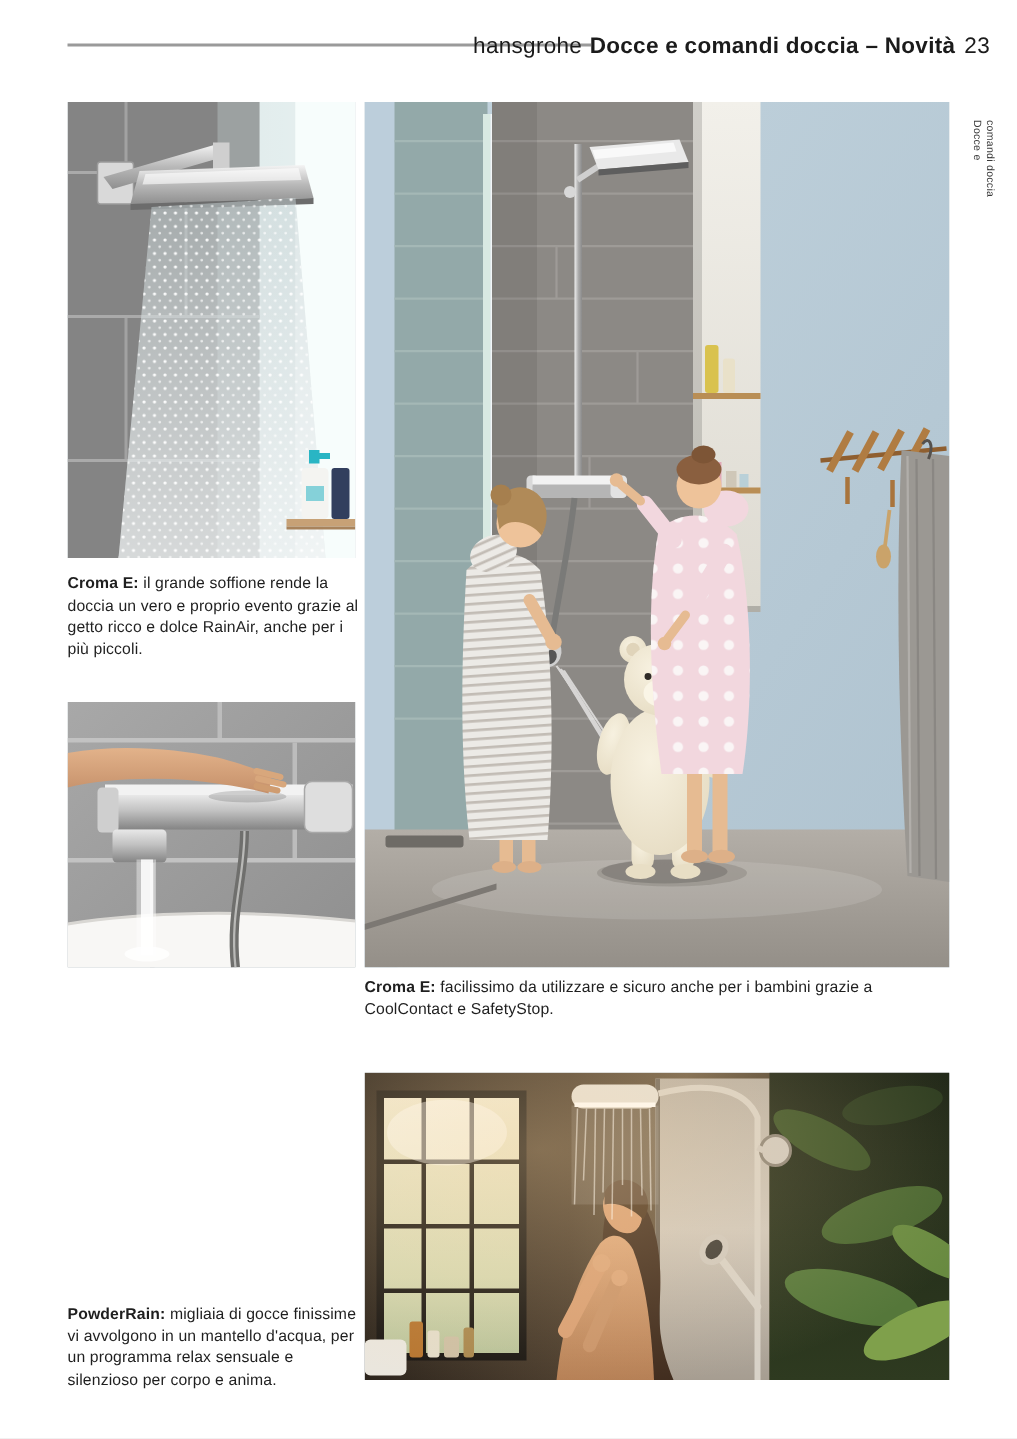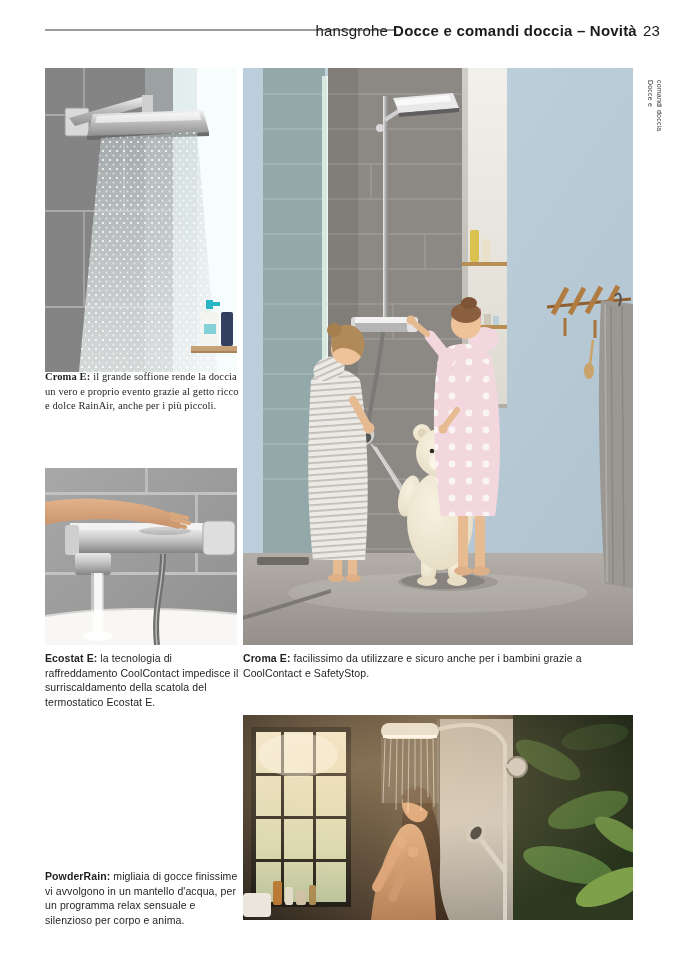--- a/index.html
+++ b/index.html
@@ -23,21 +23,21 @@
   
   figure{position:absolute;margin:0;padding:0;overflow:hidden;background:#dfe5e8;}
   figure svg{display:block;}
   .fig1{left:45px;top:68px;width:192px;height:304px;}
   .fig2{left:45px;top:468px;width:192px;height:177px;}
   .fig3{left:243px;top:68px;width:390px;height:577px;}
   .fig4{left:243px;top:715px;width:390px;height:205px;}
   
   .cap{position:absolute;font-size:10.5px;line-height:14.5px;letter-spacing:.1px;color:#1f1f1f;margin:0;}
   .cap strong{font-weight:700;margin-right:3px;}
-  .cap1{left:45px;top:370px;width:196px;font-family:Liberation Serif, serif;}
+  .cap1{left:45px;top:382px;width:196px;}
   .cap2{left:45px;top:651px;width:196px;}
   .cap3{left:243px;top:651px;width:392px;}
   .cap4{left:45px;top:869px;width:200px;}
 </style>
 </head>
 <body>
 
 <div class="page">
 
   <div class="header-rule"></div>
@@ -452,23 +452,20 @@
         <ellipse cx="233" cy="118" rx="9" ry="11" fill="#cfc9c0" transform="rotate(35 233 118)"></ellipse>
         <ellipse cx="233" cy="118" rx="5" ry="7" fill="#3c3a36" transform="rotate(35 233 118)"></ellipse>
       </g>
       <rect width="390" height="205" fill="url(#f4glow)"></rect>
     </svg>
   </figure>
 
   <p class="cap cap1">
     <strong>Croma E:</strong><span>il grande soffione rende la doccia un vero e proprio evento grazie al getto ricco e dolce RainAir, anche per i più piccoli.</span>
   </p>
-  <p class="cap cap2">
-    <strong>Ecostat E:</strong><span>la tecnologia di raffreddamento CoolContact impedisce il surriscaldamento della scatola del termostatico Ecostat E.</span>
-  </p>
   <p class="cap cap3">
     <strong>Croma E:</strong><span>facilissimo da utilizzare e sicuro anche per i bambini grazie a CoolContact e SafetyStop.</span>
   </p>
   <p class="cap cap4">
     <strong>PowderRain:</strong><span>migliaia di gocce finissime vi avvolgono in un mantello d'acqua, per un programma relax sensuale e silenzioso per corpo e anima.</span>
   </p>
 
 </div>
 
 </body></html>

